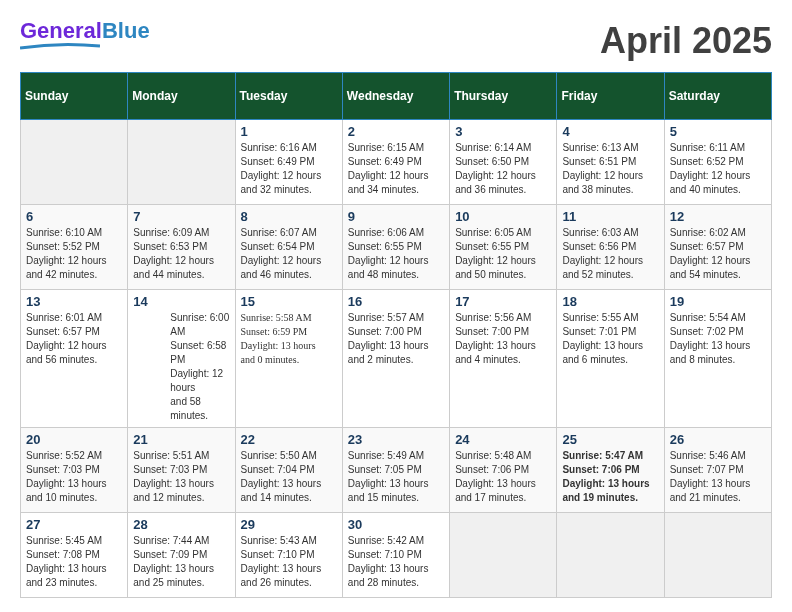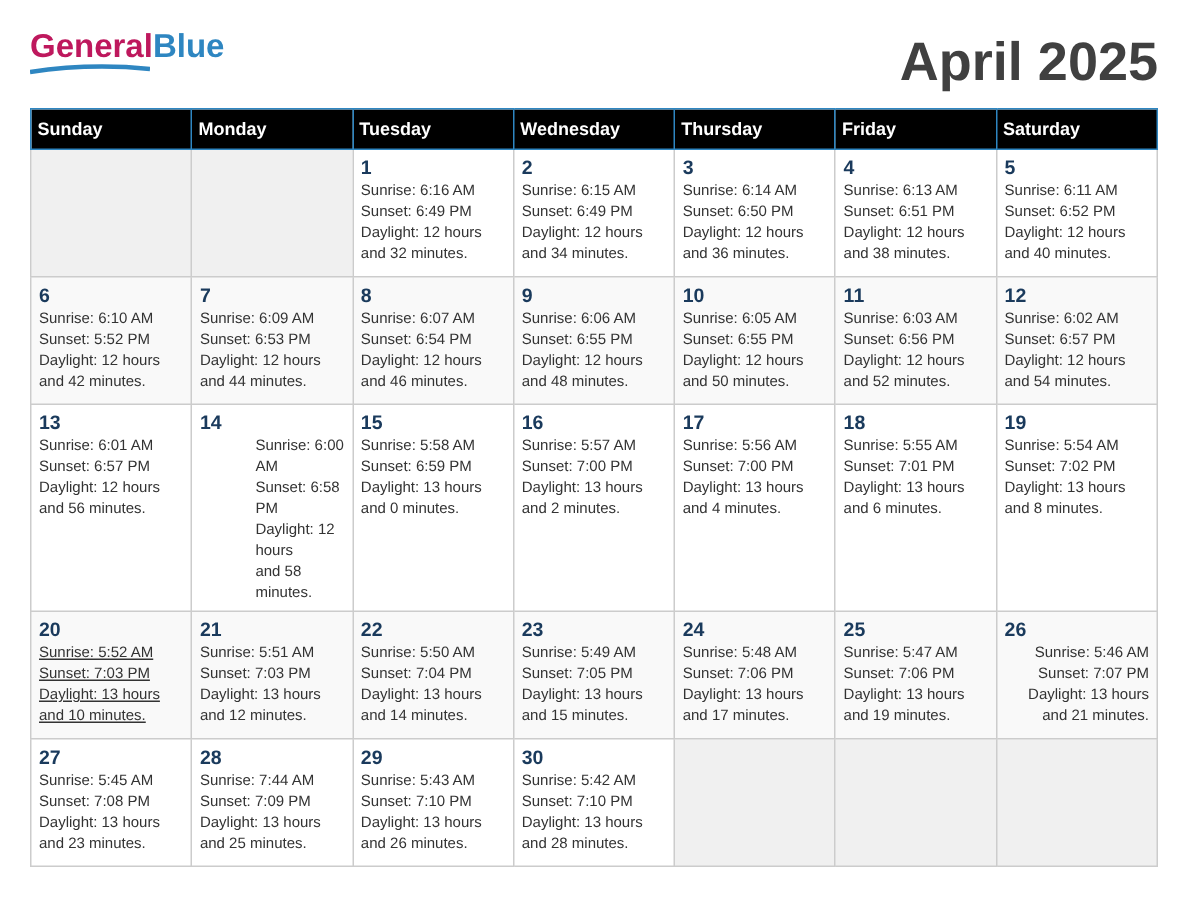--- a/index.html
+++ b/index.html
@@ -21,43 +21,43 @@
       flex-direction: column;
       align-items: flex-start;
     }
     .logo-text {
       font-size: 22px;
       font-weight: bold;
       color: #1a3a5c;
       line-height: 1;
     }
     .logo-text span {
-      color: #be185d;
+      color: #6d28d9;
     }
     .title-block {
       text-align: right;
     }
     .calendar-title {
       font-size: 36px;
       font-weight: bold;
       color: #404040;
     }
     .calendar-subtitle {
       font-size: 16px;
       color: #333;
     }
     table {
       width: 100%;
       border-collapse: collapse;
       font-size: 11px;
     }
     thead th {
-      background: #000000;
+      background: #14532d;
       color: #fff;
-      padding: 6px 4px;
+      padding: 16px 4px;
       text-align: left;
       font-size: 12px;
       font-weight: bold;
       border: 1px solid #2e86c1;
     }
     tbody td {
       border: 1px solid #ccc;
       vertical-align: top;
       padding: 4px 5px;
       min-height: 80px;
@@ -217,21 +217,21 @@
         </td>
         <td>
           <span class="day-num">14</span>
           <div class="day-info" style="white-space: pre-line; margin-left: 37px;">Sunrise: 6:00 AM
 Sunset: 6:58 PM
 Daylight: 12 hours
 and 58 minutes.</div>
         </td>
         <td>
           <span class="day-num">15</span>
-          <div class="day-info" style="white-space: pre-line;">Sunrise: 5:58 AM
+          <div class="day-info" style="white-space: pre-line; font-family: Liberation Serif, serif;">Sunrise: 5:58 AM
 Sunset: 6:59 PM
 Daylight: 13 hours
 and 0 minutes.</div>
         </td>
         <td>
           <span class="day-num">16</span>
           <div class="day-info" style="white-space: pre-line;">Sunrise: 5:57 AM
 Sunset: 7:00 PM
 Daylight: 13 hours
 and 2 minutes.</div>
@@ -254,21 +254,21 @@
           <span class="day-num">19</span>
           <div class="day-info" style="white-space: pre-line;">Sunrise: 5:54 AM
 Sunset: 7:02 PM
 Daylight: 13 hours
 and 8 minutes.</div>
         </td>
       </tr>
       <tr>
         <td>
           <span class="day-num">20</span>
-          <div class="day-info" style="white-space: pre-line; text-decoration: underline;">Sunrise: 5:52 AM
+          <div class="day-info" style="white-space: pre-line;">Sunrise: 5:52 AM
 Sunset: 7:03 PM
 Daylight: 13 hours
 and 10 minutes.</div>
         </td>
         <td>
           <span class="day-num">21</span>
           <div class="day-info" style="white-space: pre-line;">Sunrise: 5:51 AM
 Sunset: 7:03 PM
 Daylight: 13 hours
 and 12 minutes.</div>
@@ -289,28 +289,28 @@
         </td>
         <td>
           <span class="day-num">24</span>
           <div class="day-info" style="white-space: pre-line;">Sunrise: 5:48 AM
 Sunset: 7:06 PM
 Daylight: 13 hours
 and 17 minutes.</div>
         </td>
         <td>
           <span class="day-num">25</span>
-          <div class="day-info" style="white-space: pre-line;">Sunrise: 5:47 AM
+          <div class="day-info" style="white-space: pre-line; font-weight: bold;">Sunrise: 5:47 AM
 Sunset: 7:06 PM
 Daylight: 13 hours
 and 19 minutes.</div>
         </td>
         <td>
           <span class="day-num">26</span>
-          <div class="day-info" style="white-space: pre-line; text-align: right;">Sunrise: 5:46 AM
+          <div class="day-info" style="white-space: pre-line;">Sunrise: 5:46 AM
 Sunset: 7:07 PM
 Daylight: 13 hours
 and 21 minutes.</div>
         </td>
       </tr>
       <tr>
         <td>
           <span class="day-num">27</span>
           <div class="day-info" style="white-space: pre-line;">Sunrise: 5:45 AM
 Sunset: 7:08 PM

